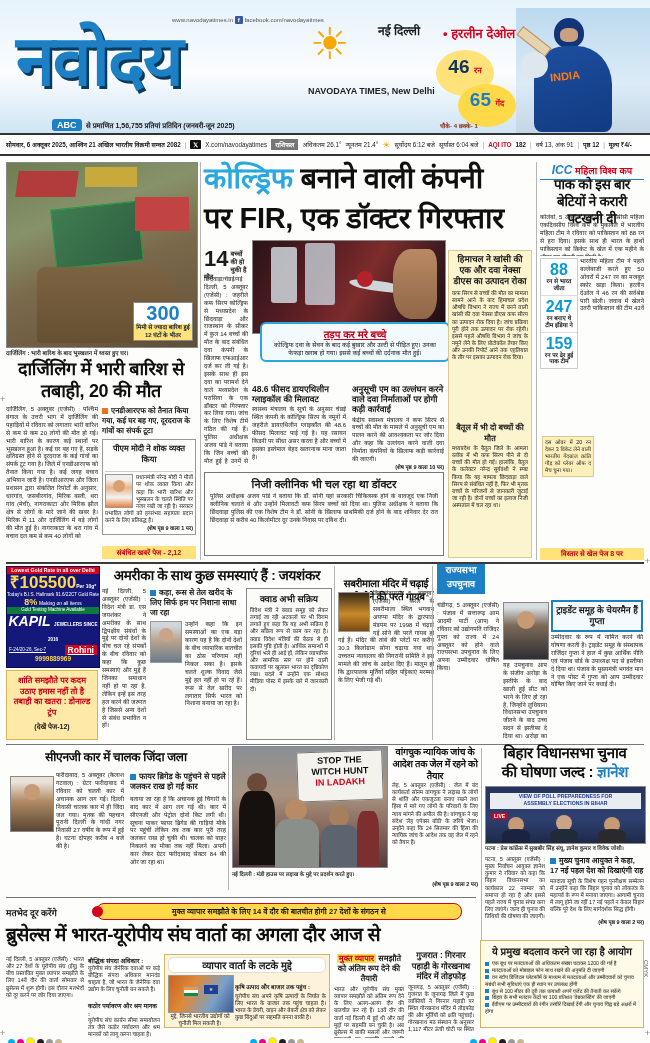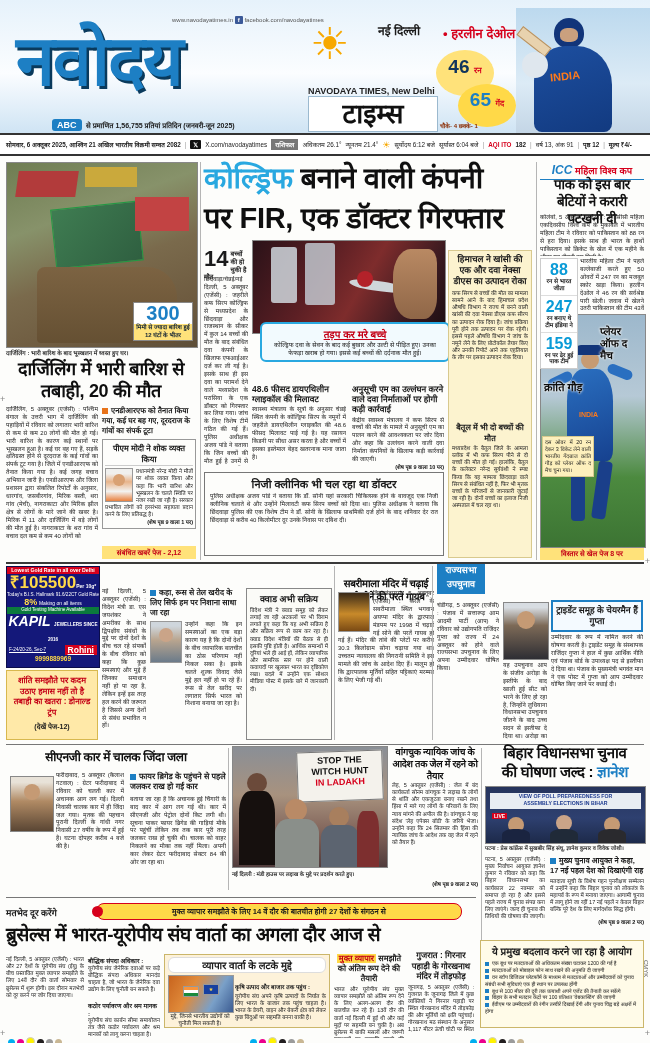--- a/index.html
+++ b/index.html
@@ -32,21 +32,20 @@
   <div class="abs" style="left:0;top:0;width:650px;height:133px;background:linear-gradient(180deg,#e6f2fb,#fbfdff 55%,#cfe4f4);">
     <div class="abs" style="left:172px;top:16px;font-size:6px;color:#555;">
       <span>www.navodayatimes.in</span>
       <span style="display:inline-block;width:8px;height:8px;background:#3b5998;color:#fff;font-weight:bold;text-align:center;line-height:8px;border-radius:1px;">f</span>
       <span>facebook.com/navodayatimes</span>
     </div>
     <div class="abs b" style="left:378px;top:22px;font-size:12px;">नई दिल्ली</div>
     <div class="abs" style="left:310px;top:22px;font-size:44px;color:#f7a800;line-height:1;">☀</div>
     <div class="abs b" style="left:16px;top:26px;font-size:70px;line-height:1;color:#1d7fc4;text-shadow:2.5px 2.5px 0 #0a3a5c;letter-spacing:-2px;"><span>नवोदय</span></div>
     <div class="abs b" style="left:308px;top:86px;font-size:9px;color:#222;">NAVODAYA TIMES, New Delhi</div>
-    <div class="abs b" style="left:308px;top:96px;width:128px;height:34px;background:#fff;border:1px solid #9bb9cf;font-size:27px;line-height:34px;text-align:center;color:#101010;"><span>टाइम्स</span></div>
     <div class="abs" style="left:52px;top:114px;">
       <span style="background:#1d7fc4;color:#fff;font-weight:bold;font-size:9px;padding:1px 5px;border-radius:3px;">ABC</span>
       <span class="b" style="font-size:7px;">से प्रमाणित 1,56,755 प्रतियां प्रतिदिन (जनवरी-जून 2025)</span>
     </div>
 
     <div class="abs b" style="left:443px;top:24px;font-size:13px;color:#d6001c;">• <span>हरलीन देओल</span></div>
     <div class="abs" style="left:436px;top:50px;width:58px;height:40px;background:#ffe27a;border-radius:50%;text-align:center;padding-top:6px;">
       <span class="b" style="font-size:19px;color:#10355c;">46</span>
       <span class="b" style="font-size:8px;color:#d6001c;">रन</span>
     </div>
@@ -100,21 +99,21 @@
       <div class="b" style="font-size:20px;color:#1d7fc4;line-height:1.05;">300</div>
       <div class="b" style="font-size:6px;background:#ffe27a;color:#123;line-height:1.3;">मिमी से ज्यादा बारिश हुई 12 घंटों के भीतर</div>
     </div>
   </div>
   <div class="abs b" style="left:6px;top:349px;width:190px;font-size:6px;color:#333;">दार्जिलिंग : भारी बारिश के बाद भूस्खलन में ध्वस्त हुए घर।</div>
   <div class="abs headline ctr" style="left:6px;top:359px;width:190px;font-size:18px;line-height:1.2;">दार्जिलिंग में भारी बारिश से तबाही, 20 की मौत</div>
   <div class="abs body6" style="left:6px;top:406px;width:92px;height:138px;overflow:hidden;">दार्जिलिंग, 5 अक्तूबर (एजेंसी) : पश्चिम बंगाल के उत्तरी भाग में दार्जिलिंग की पहाड़ियों में रविवार को लगातार भारी बारिश से कम से कम 20 लोगों की मौत हो गई। भारी बारिश के कारण कई स्थानों पर भूस्खलन हुआ है। कई घर बह गए हैं, सड़कें क्षतिग्रस्त होने से दूरदराज के कई गांवों का संपर्क टूट गया है। जिले में एनडीआरएफ को तैनात किया गया है। कई जगह बचाव अभियान जारी है। एनडीआरएफ और जिला प्रशासन द्वारा संकलित रिपोर्टों के अनुसार, धारगांव, जसबीरगांव, मिरिक बस्ती, थरा गांव (मेची), नागराकाटा और मिरिक झील क्षेत्र से लोगों के मारे जाने की खबर है। मिरिक में 11 और दार्जिलिंग में बड़े लोगों की मौत हुई है। नागराकाटा के थरा गांव में बचाव दल कम से कम 40 लोगों को</div>
   <div class="abs" style="left:102px;top:406px;width:94px;">
     <div class="b" style="font-size:7.5px;line-height:1.3;"><span class="sqo"></span><span>एनडीआरएफ को तैनात किया गया, कई घर बह गए, दूरदराज के गांवों का संपर्क टूटा</span></div>
     <div style="border:1px solid #999;margin-top:4px;padding:2px;">
-      <div class="b ctr" style="font-size:8px;border-bottom:1px solid #ccc;padding-bottom:1px;">पीएम मोदी ने शोक व्यक्त किया</div>
+      <div class="b ctr" style="font-size:8px;border-bottom:1px solid #ccc;padding-bottom:7px;">पीएम मोदी ने शोक व्यक्त किया</div>
       <div style="overflow:hidden;margin-top:2px;">
         <div style="float:left;width:26px;height:32px;margin-right:3px;background:linear-gradient(180deg,#f0f0ee 15%,#e8b48a 40%,#f3f3f1 70%,#e9813f 100%);border:1px solid #999;">
           <div style="width:12px;height:12px;background:#d9a173;border-radius:50%;margin:5px auto 0;"></div>
         </div>
         <div class="body55">प्रधानमंत्री नरेन्द्र मोदी ने मौतों पर शोक व्यक्त किया और कहा कि भारी बारिश और भूस्खलन के चलते स्थिति पर नजर रखी जा रही है। सरकार प्रभावित लोगों को हरसंभव सहायता प्रदान करने के लिए प्रतिबद्ध है।</div>
       </div>
       <div class="cont">(शेष पृष्ठ 9 वाला 1 पर)</div>
     </div>
   </div>
   <div class="abs yellowstrip" style="left:102px;top:546px;width:94px;font-size:7px;line-height:13px;height:13px;">संबंधित खबरें पेज - 2,12</div>
@@ -177,32 +176,20 @@
     <div class="ctr" style="padding:3px 1px;border-bottom:1px solid #ddd;">
       <div class="statnum">247</div>
       <div class="statlbl">रन बनाए थे टीम इंडिया ने</div>
     </div>
     <div class="ctr" style="padding:3px 1px;">
       <div class="statnum">159</div>
       <div class="statlbl">रन पर ढेर हुई पाक टीम</div>
     </div>
   </div>
   <div class="abs body6" style="left:580px;top:258px;width:64px;height:54px;overflow:hidden;">भारतीय महिला टीम ने पहले बल्लेबाजी करते हुए 50 ओवरों में 247 रन का मजबूत स्कोर खड़ा किया। हरलीन देओल ने 46 रन की सर्वश्रेष्ठ पारी खेली। जवाब में खेलने उतरी पाकिस्तान की टीम 43वें ओवर में 159 रन पर सिमट गई।</div>
-  <div class="photo" style="left:540px;top:314px;width:104px;height:232px;background:linear-gradient(180deg,#9db8cc 0%,#b6c9d6 35%,#4c8a3f 70%,#3c7433 100%);z-index:1;">
-    <div class="abs" style="left:40px;top:36px;width:18px;height:18px;background:#c79b72;border-radius:50%;"></div>
-    <div class="abs" style="left:34px;top:30px;width:30px;height:10px;background:#12357a;border-radius:6px 6px 0 0;"></div>
-    <div class="abs" style="left:26px;top:54px;width:46px;height:92px;background:linear-gradient(160deg,#2a6fc0,#16418f);border-radius:35% 35% 12% 12%;"></div>
-    <div class="abs" style="left:6px;top:60px;width:26px;height:10px;background:#2a6fc0;transform:rotate(-26deg);border-radius:5px;"></div>
-    <div class="abs" style="left:66px;top:52px;width:26px;height:10px;background:#2a6fc0;transform:rotate(22deg);border-radius:5px;"></div>
-    <div class="abs b" style="left:38px;top:96px;font-size:7px;color:#ff7a1a;">INDIA</div>
-    <div class="abs" style="left:30px;top:146px;width:14px;height:60px;background:#1a3f8a;border-radius:4px;"></div>
-    <div class="abs" style="left:54px;top:146px;width:14px;height:58px;background:#1a3f8a;border-radius:4px;transform:rotate(8deg);"></div>
-    <div class="abs b" style="right:3px;top:10px;width:42px;font-size:10.5px;line-height:1.15;color:#0d0d0d;text-shadow:0 0 2px #fff,0 0 3px #fff;">प्लेयर ऑफ द मैच</div>
-    <div class="abs b" style="left:3px;top:64px;font-size:11px;color:#0d0d0d;text-shadow:0 0 2px #fff,0 0 3px #fff;">क्रांति गौड़</div>
-  </div>
   <div class="abs" style="left:542px;top:436px;width:46px;background:#fdf0bd;border:1px solid #d8c98e;padding:2px;font-size:5.4px;line-height:1.3;z-index:4;text-align:justify;"><span>दस ओवर में 20 रन देकर 3 विकेट लेने वाली भारतीय गेंदबाज क्रांति गौड़ को प्लेयर ऑफ द मैच चुना गया।</span></div>
   <div class="abs yellowstrip" style="left:540px;top:548px;width:104px;height:12px;font-size:7px;line-height:12px;">विस्तार से खेल पेज 8 पर</div>
 
   <div class="hrule" style="left:6px;top:562px;width:638px;"></div>
 
   <div class="abs" style="left:6px;top:566px;width:92px;height:100px;background:#14187a;color:#fff;text-align:center;overflow:hidden;border:1px solid #0a0c4a;">
     <div style="background:#d6001c;font-size:5.2px;font-weight:bold;line-height:1.4;">Lowest Gold Rate in all over Delhi</div>
     <div class="b" style="font-size:17px;color:#ffd948;line-height:1.05;"><span>₹105500</span><span style="font-size:5px;color:#fff;">Per 10g*</span></div>
     <div style="font-size:4.6px;">Today's B.I.S. Hallmark 91.6/22CT Gold Rate</div>
     <div style="font-size:6px;"><span class="b" style="color:#ffd948;font-size:9px;">8%</span> <span style="font-size:5px;">Making on all items</span></div>
@@ -213,20 +200,21 @@
       <span class="b" style="font-size:8.5px;background:#d6001c;padding:0 3px;">Rohini</span>
     </div>
     <div class="b" style="font-size:6.5px;color:#ffd948;">9999889969</div>
   </div>
 
   <div class="abs" style="left:6px;top:670px;width:92px;height:70px;background:#ffe9a8;border:1px solid #d8b84e;text-align:center;padding:5px 4px;box-sizing:border-box;">
     <div class="b" style="font-size:8.2px;color:#c40016;line-height:1.3;">शांति समझौते पर कदम उठाए हमास नहीं तो है तबाही का खतरा : डोनाल्ड ट्रंप</div>
     <div class="b" style="font-size:7px;margin-top:3px;">(देखें पेज-12)</div>
   </div>
 
+  <div class="abs headline ctr" style="left:102px;top:566px;width:230px;font-size:13.5px;">अमरीका के साथ कुछ समस्याएं हैं : जयशंकर</div>
   <div class="abs body6" style="left:102px;top:588px;width:44px;height:152px;overflow:hidden;">नई दिल्ली, 5 अक्तूबर (एजेंसी) : विदेश मंत्री डा. एस जयशंकर ने अमरीका के साथ द्विपक्षीय संबंधों के मुद्दे पर दोनों देशों के बीच चल रहे संपर्कों के बीच रविवार को कहा कि कुछ समस्याएं और मुद्दे हैं जिनका समाधान नहीं हो पा रहा है, लेकिन इन्हें इस तरह हल करने की जरूरत है जिससे अन्य देशों से संबंध प्रभावित न हों।</div>
   <div class="abs" style="left:150px;top:588px;width:92px;">
     <div class="b" style="font-size:7.8px;line-height:1.3;"><span class="sq"></span><span>कहा, रूस से तेल खरीद के लिए सिर्फ हम पर निशाना साधा जा रहा</span></div>
     <div style="overflow:hidden;margin-top:3px;">
       <div style="float:left;width:30px;height:40px;margin:0 3px 2px 0;background:linear-gradient(180deg,#cfd6dc 10%,#b9a58f 45%,#6b7b8a 100%);border:1px solid #999;">
         <div style="width:14px;height:14px;background:#caa488;border-radius:50%;margin:6px auto 0;"></div>
       </div>
       <div class="body6" style="height:104px;overflow:hidden;">उन्होंने कहा कि इन समस्याओं का एक बड़ा कारण यह है कि दोनों देशों के बीच व्यापारिक बातचीत का ठोस परिणाम नहीं निकल सका है। इसके चलते शुल्क विवाद जैसे मुद्दे हल नहीं हो पा रहे हैं। रूस से तेल खरीद पर लगातार सिर्फ भारत को निशाना बनाया जा रहा है।</div>
     </div>
   </div>

